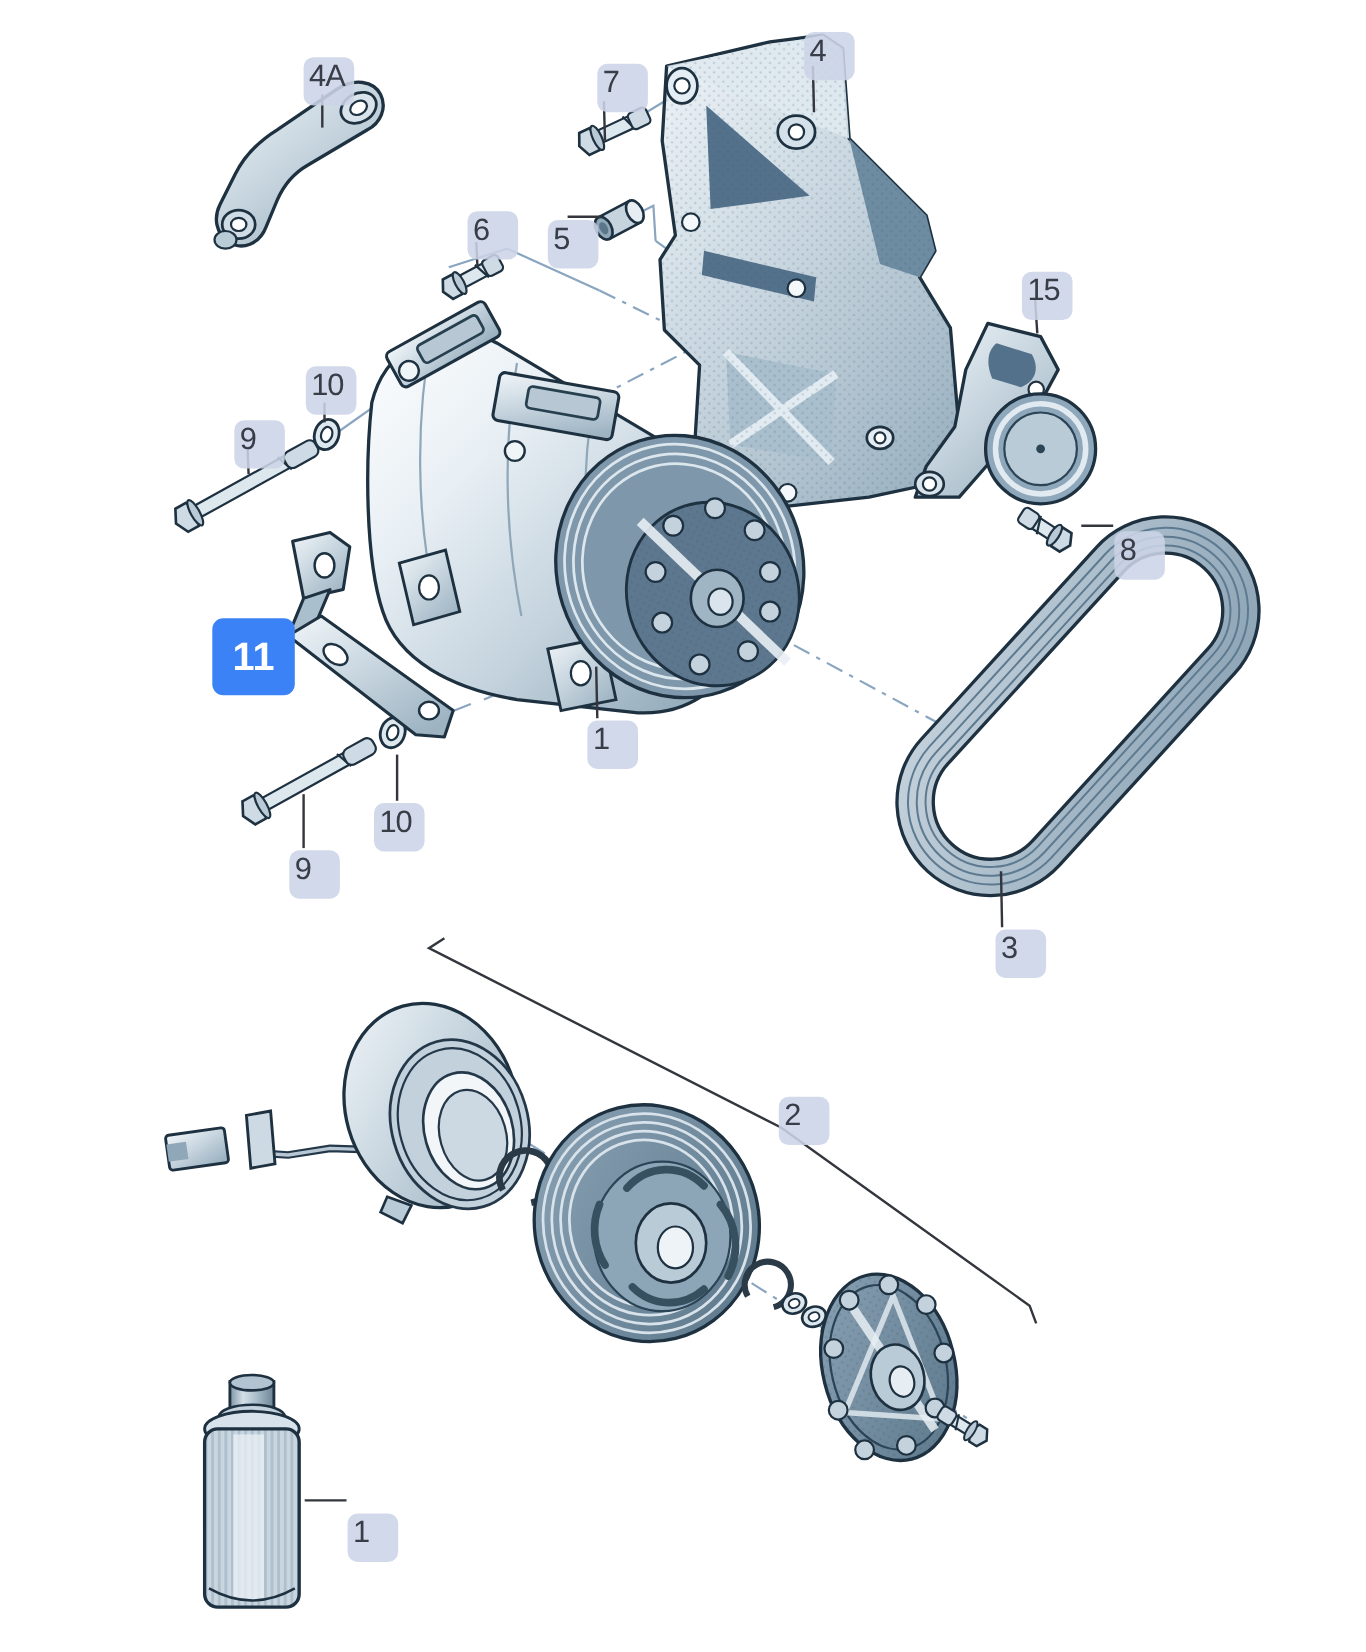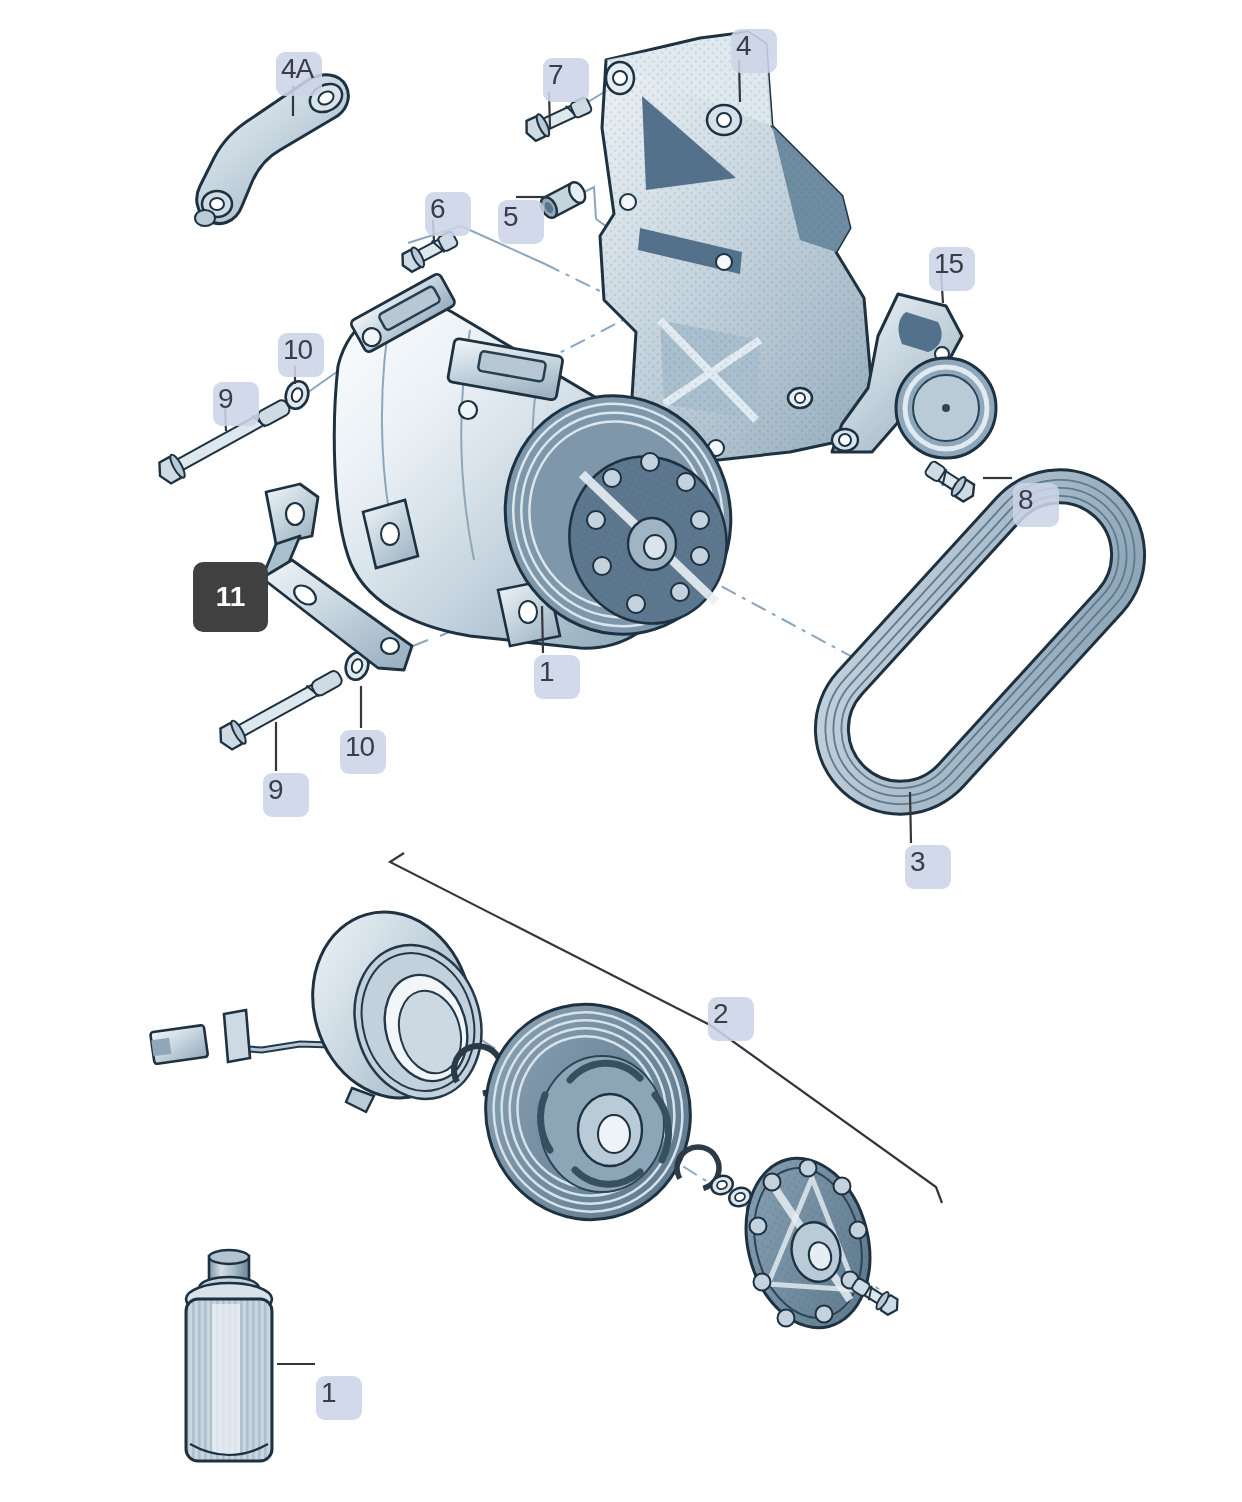--- a/index.html
+++ b/index.html
@@ -8,23 +8,23 @@
   .stage svg{position:absolute;left:0;top:0;display:block;}
   .co{
     position:absolute;width:46px;height:44px;border-radius:9px;
     background:rgba(204,212,231,0.88);
     color:#383d48;font-size:28px;line-height:1.02;
     padding:3px 0 0 5px;box-sizing:border-box;
     letter-spacing:-1px;cursor:pointer;user-select:none;
   }
   .co.hl{
     width:75px;height:70px;border-radius:10px;
-    background:#404040;color:#ffffff;
+    background:#3b82f6;color:#ffffff;
     display:flex;align-items:center;justify-content:center;
-    font-size:28px;font-weight:bold;padding:0;letter-spacing:0;
+    font-size:36px;font-weight:bold;padding:0;letter-spacing:0;
   }
 </style>
 </head>
 <body>
 
 <div class="stage">
 
 <svg width="1242" height="1502" viewBox="0 0 1242 1502" xmlns="http://www.w3.org/2000/svg">
 <defs>
   <linearGradient id="gMain" x1="0" y1="0" x2="0.8" y2="1">

